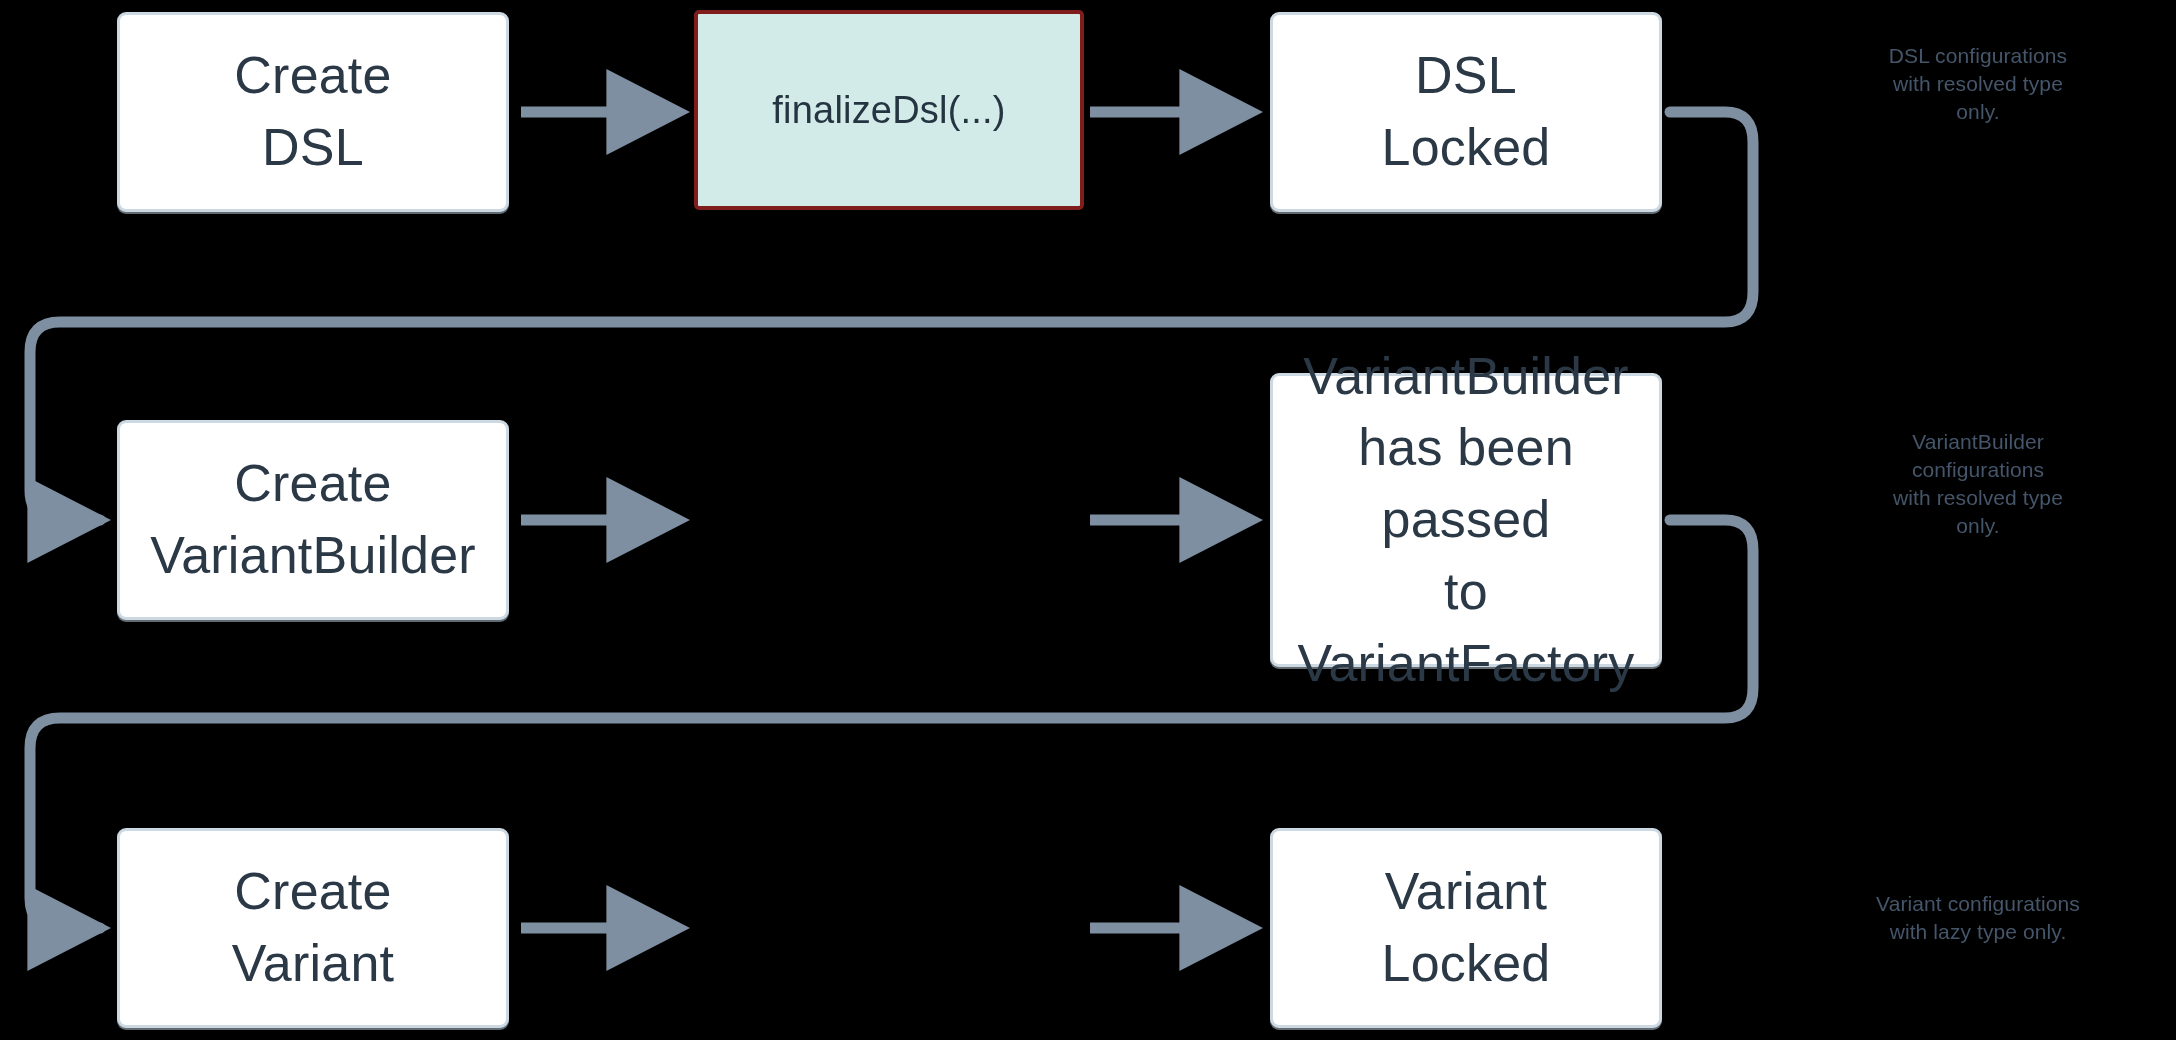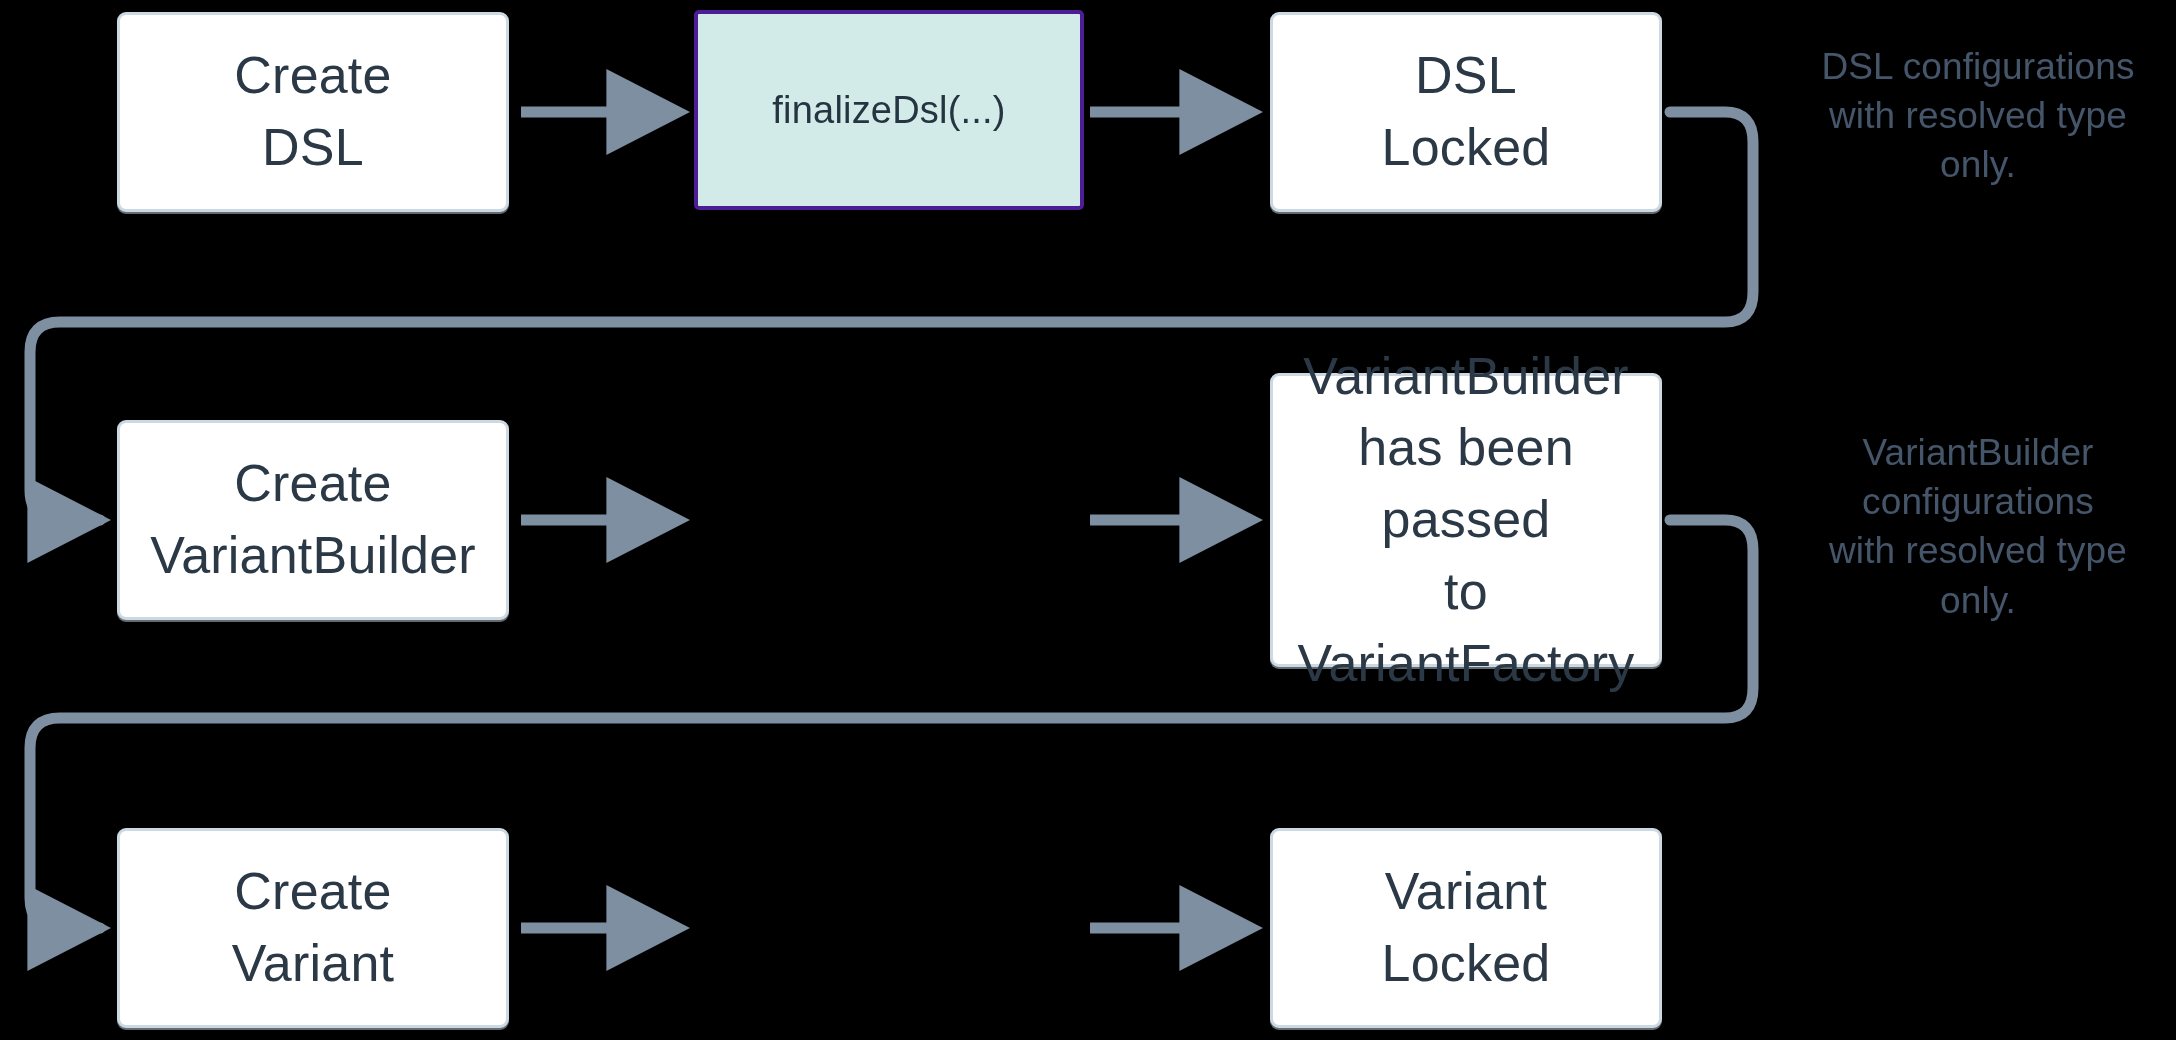--- a/index.html
+++ b/index.html
@@ -44,29 +44,29 @@
   }
   .node.state {
     background: #ffffff;
     border: 3px solid #ccd8e2;
     color: #2b3947;
     font-size: 52px;
     box-shadow: 0 2px 0 rgba(180,196,210,0.55);
   }
   .node.callback {
     background: #d2ebe8;
-    border: 4px solid #4c1d95;
+    border: 4px solid #7f1d1d;
     color: #243440;
     font-size: 38px;
     border-radius: 5px;
   }
   .annotation {
     position: absolute;
     color: #45566b;
-    font-size: 37px;
+    font-size: 21px;
     line-height: 1.33;
     text-align: center;
     letter-spacing: 0.1px;
     z-index: 2;
     white-space: pre-line;
   }
 </style>
 </head>
 <body>
 
@@ -132,14 +132,16 @@
     <span class="label">Create
 Variant</span>
   </div>
 
 
   <div class="node state" style="left:1270px; top:828px; width:392px; height:200px;">
     <span class="label">Variant
 Locked</span>
   </div>
 
+  <div class="annotation" style="left:1790px; top:890px; width:376px;">Variant configurations
+with lazy type only.</div>
 
 </div>
 
 </body></html>

